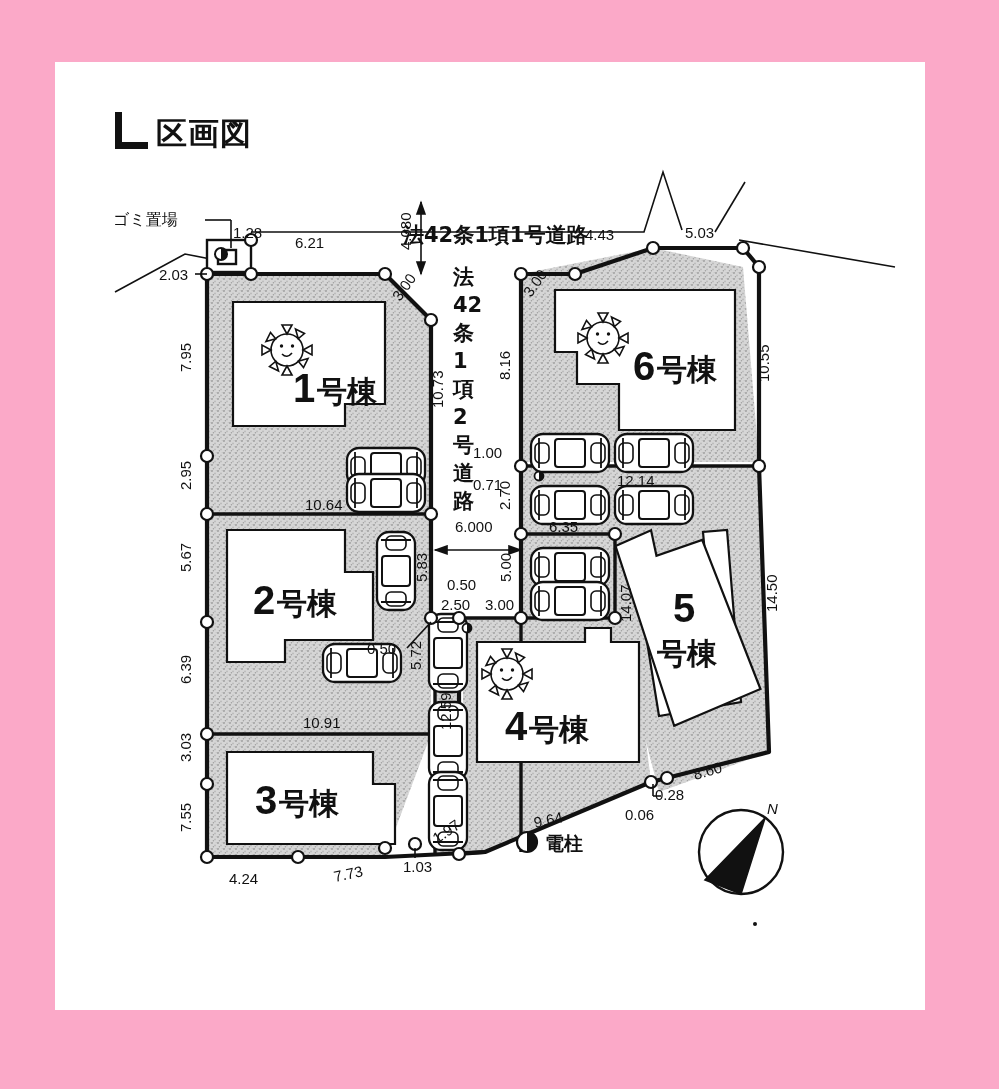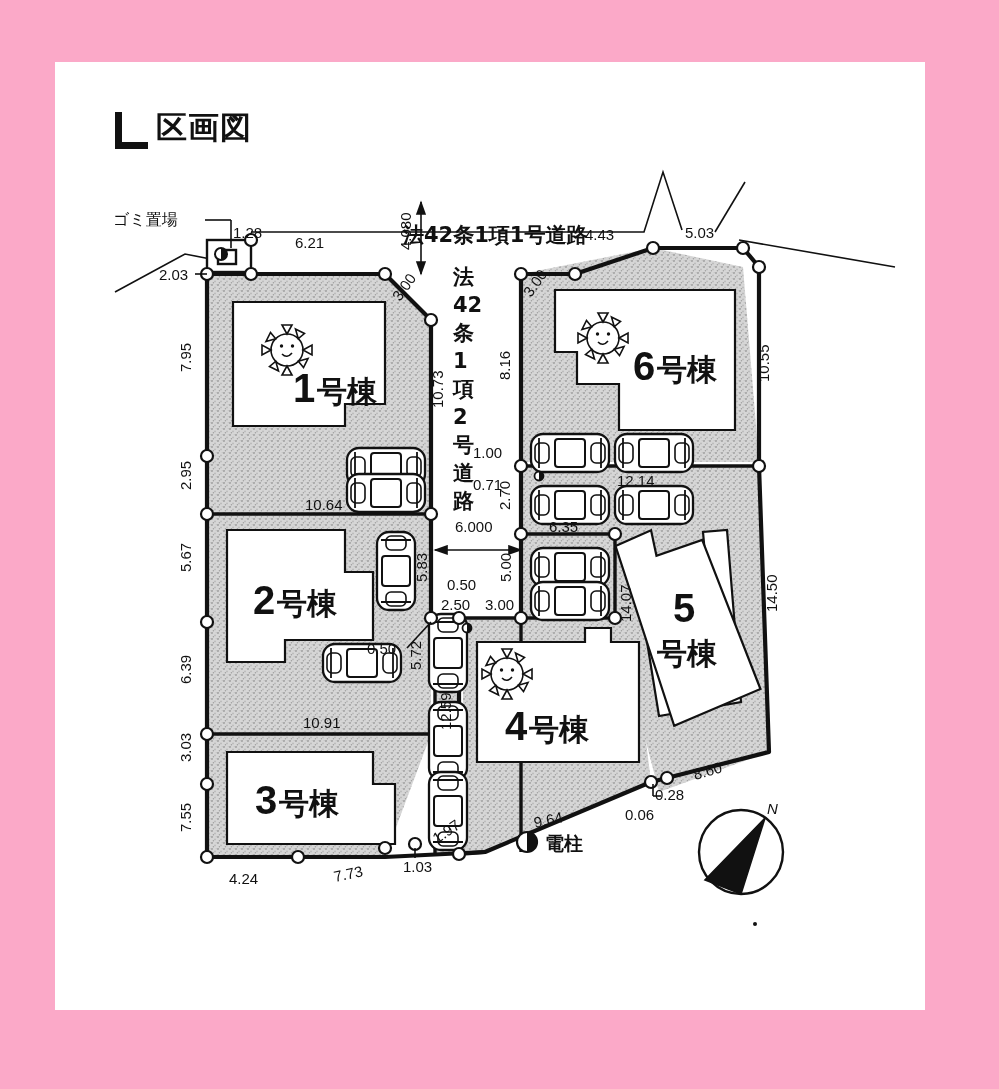--- a/index.html
+++ b/index.html
@@ -9,21 +9,21 @@
     font-family:"Liberation Sans","DejaVu Sans",sans-serif;
     overflow:hidden;
   }
   #page{position:relative;width:999px;height:1089px;}
   #sheet{
     position:absolute;left:55px;top:62px;width:870px;height:948px;
     background:#ffffff;
   }
   #title{
     position:absolute;left:60px;top:50px;
-    display:flex;align-items:flex-start;gap:8px;
+    display:flex;align-items:flex-end;gap:8px;
   }
   #title .corner{
     width:26px;height:30px;
     border-left:7px solid #111;border-bottom:7px solid #111;
   }
   #title .ttl{
     font-size:31px;font-weight:bold;color:#111;letter-spacing:1px;
     line-height:1;
     font-family:"DejaVu Sans","Liberation Sans",sans-serif;
   }

